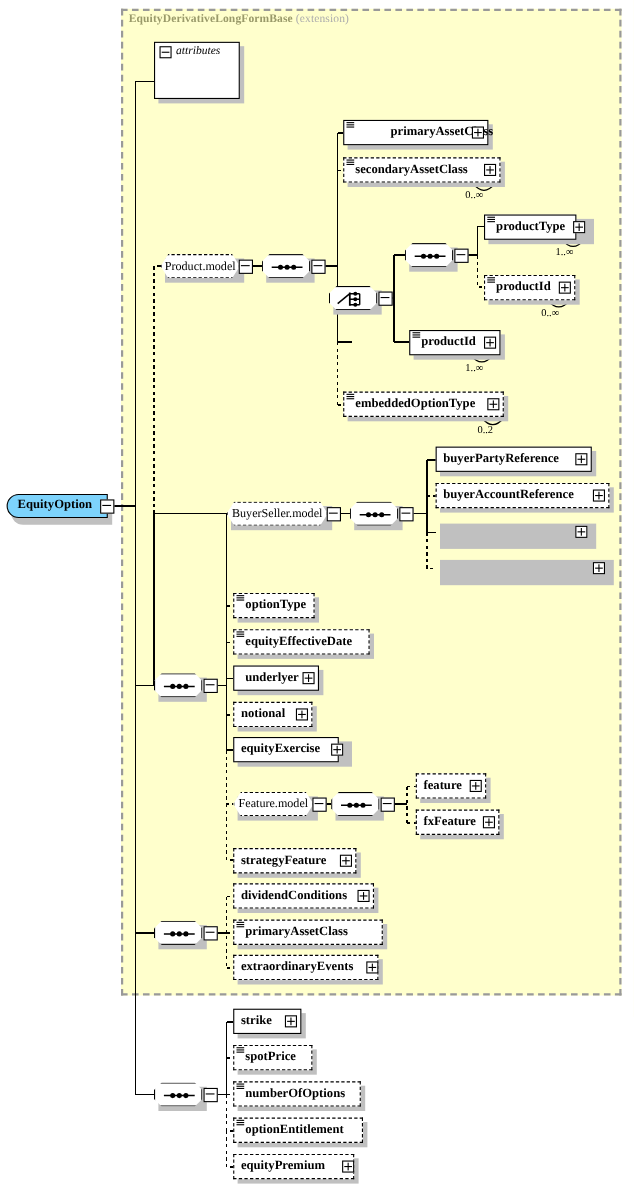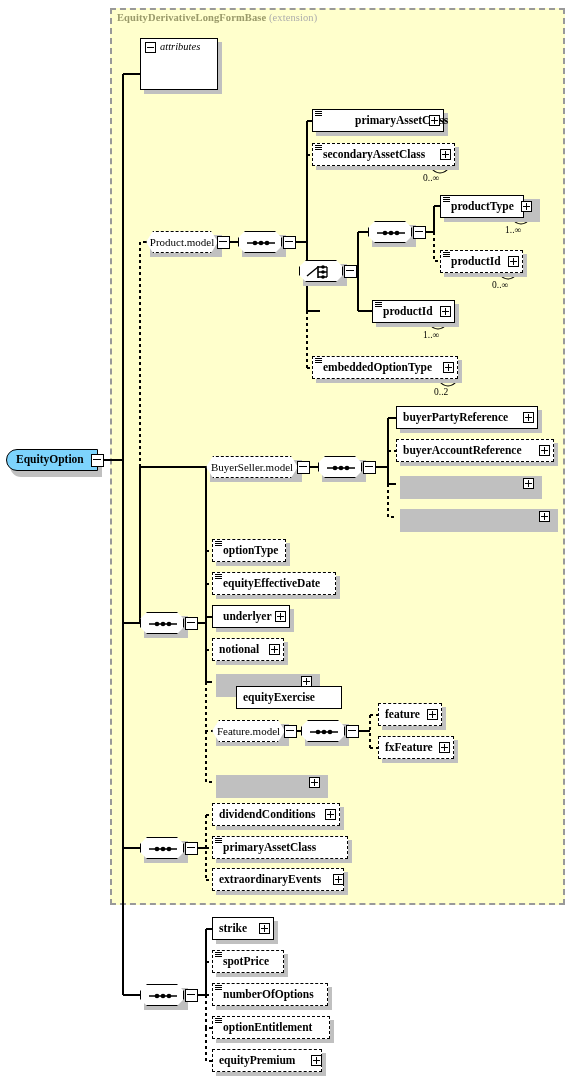--- a/index.html
+++ b/index.html
@@ -429,21 +429,21 @@
   </div>
   <div class="ctl plus" style="left:275px;top:611px;"></div>
 
   <div class="shadow" style="left:216px;top:642px;width:72px;height:23px;"></div>
   <div class="elem opt" style="left:212px;top:638px;width:72px;">
     <span class="lbl" style="padding-left:6px;">notional</span>
   </div>
   <div class="ctl plus" style="left:269px;top:644px;"></div>
 
   <div class="shadow" style="left:216px;top:674px;width:104px;height:23px;"></div>
-  <div class="elem" style="left:212px;top:686px;width:106px;margin-left:24px;">
+  <div class="elem" style="left:212px;top:670px;width:96px;">
     <span class="lbl" style="padding-left:6px;">equityExercise</span>
   </div>
   <div class="ctl plus" style="left:301px;top:676px;"></div>
 
   <div class="shadow" style="left:216px;top:724px;width:73px;height:22px;"></div>
   <div class="grpref" style="left:212px;top:720px;width:73px;">
     <span class="lbl">Feature.model</span>
   </div>
   <div class="ctl-out" style="left:284px;top:724.5px;"></div>
 
@@ -464,20 +464,23 @@
   </div>
   <div class="ctl plus" style="left:427px;top:709px;"></div>
 
   <div class="shadow" style="left:382px;top:740px;width:76px;height:23px;"></div>
   <div class="elem opt" style="left:378px;top:736px;width:76px;">
     <span class="lbl" style="padding-left:6px;">fxFeature</span>
   </div>
   <div class="ctl plus" style="left:439px;top:742px;"></div>
 
   <div class="shadow" style="left:216px;top:775px;width:112px;height:23px;"></div>
+  <div class="elem opt" style="left:212px;top:771px;width:112px;">
+    <span class="lbl" style="padding-left:6px;">strategyFeature</span>
+  </div>
   <div class="ctl plus" style="left:309px;top:777px;"></div>
 
   <div class="shadow" style="left:144px;top:841px;width:44px;height:22px;"></div>
   <div class="comp" style="left:140px;top:837px;">
     <svg width="44" height="22">
       <line x1="8" y1="11" x2="36" y2="11" stroke="#000" stroke-width="1.4"></line>
       <circle cx="16" cy="11" r="2.3" fill="#000"></circle>
         <circle cx="22" cy="11" r="2.3" fill="#000"></circle>
         <circle cx="28" cy="11" r="2.3" fill="#000"></circle>
     </svg>

